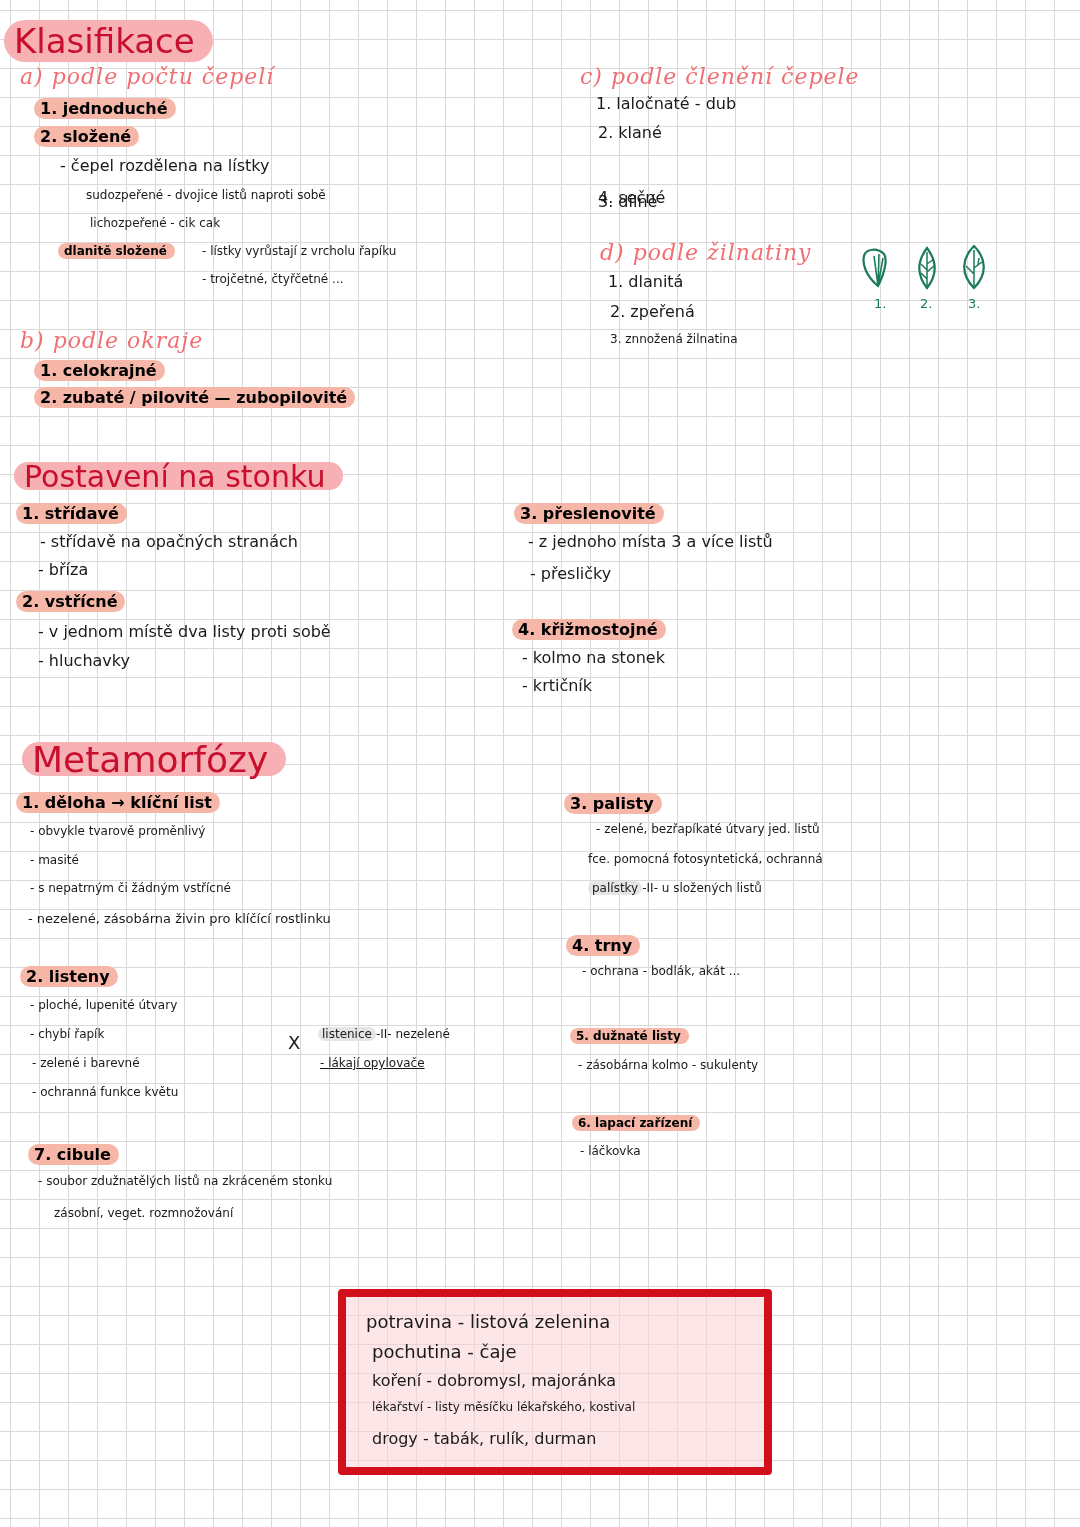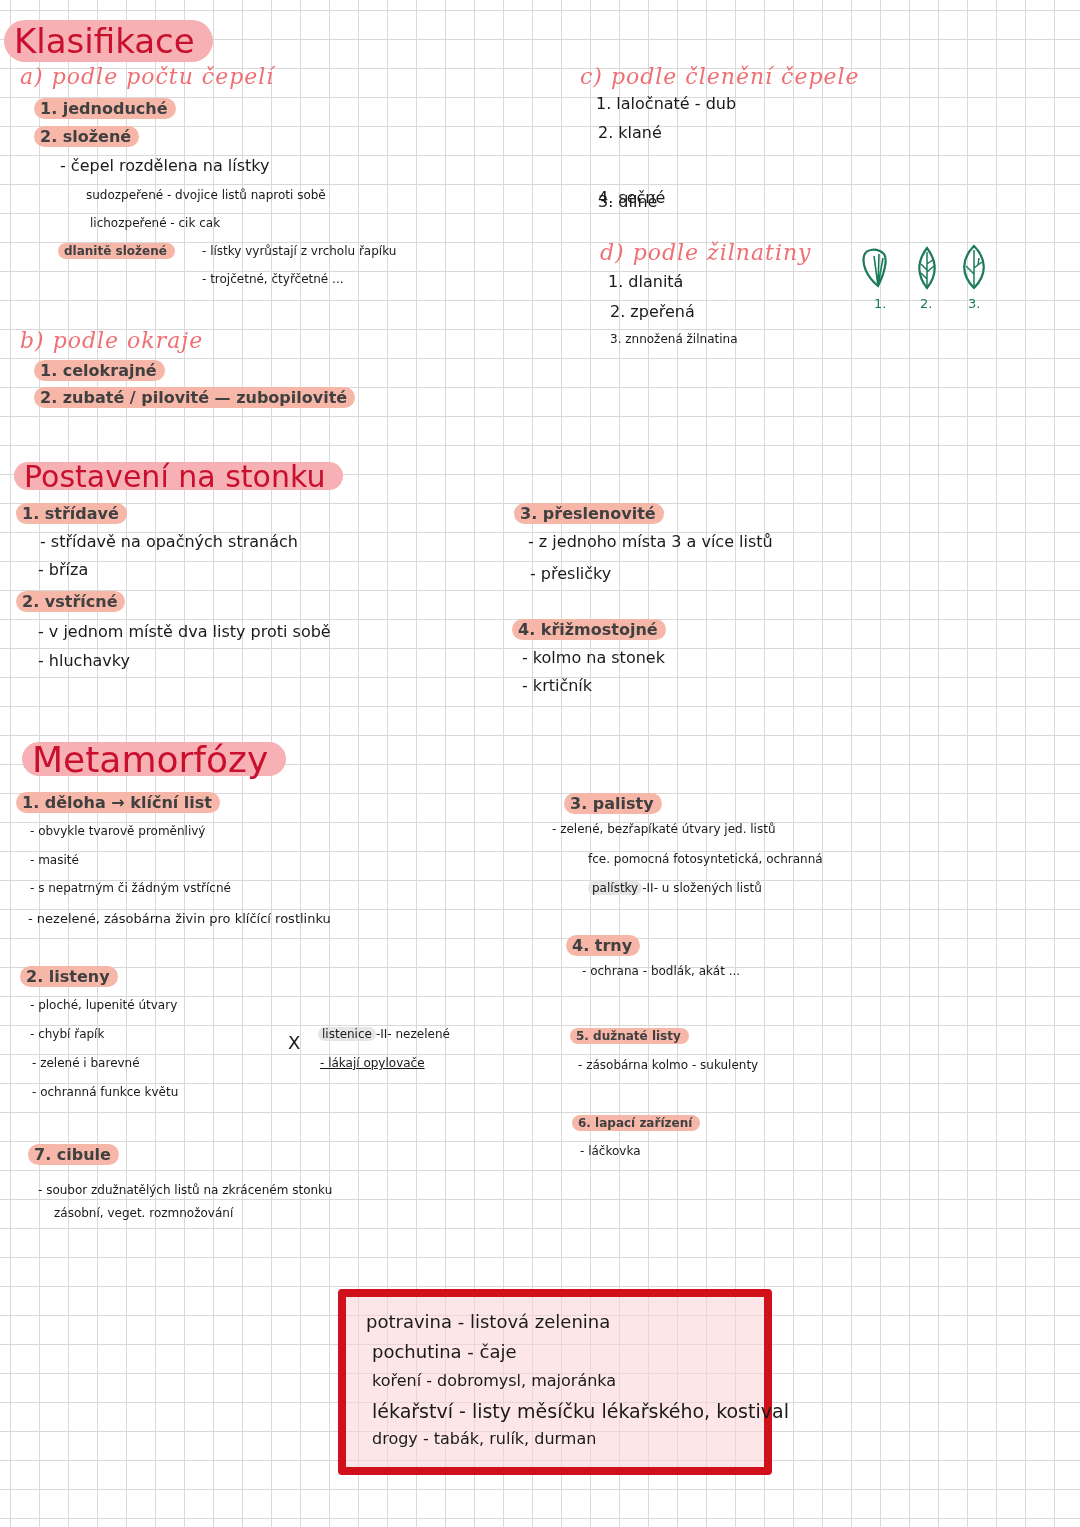--- a/index.html
+++ b/index.html
@@ -20,21 +20,21 @@
     padding: 0 18px 0 10px; border-radius: 22px; background: #f7b0b3;
     line-height: 1;
   }
   .title-lg { font-size: 34px; }
   .sub {
     font-family: "DejaVu Serif", serif; font-style: italic; color: #ef6f73;
     font-size: 22px; letter-spacing: 1px;
   }
   .hl {
     background: #f6b7a8; border-radius: 12px; padding: 1px 8px 1px 6px;
-    font-size: 16px; font-weight: 600; color: #404040;
+    font-size: 16px; font-weight: 600; color: #000000;
   }
   .line { font-size: 16px; color: #1a1a1a; }
   .small { font-size: 12px; }
   .leaf-fig { color: #1a7a5a; font-size: 13px; }
   .box {
     position: absolute; left: 338px; top: 1289px; width: 418px; height: 170px;
     border: 8px solid #d0111c; border-radius: 4px; background: rgba(250, 210, 212, 0.55);
   }
   .box .row { position: absolute; left: 20px; font-size: 18px; white-space: nowrap; color: #1a1a1a; }
   .inline-hl { background: #e5e5e5; border-radius: 10px; padding: 0 4px; }
@@ -116,38 +116,38 @@
 <div class="abs line small" style="left:30px;top:1027px;">- chybí řapík</div>
 <div class="abs line small" style="left:32px;top:1056px;">- zelené i barevné</div>
 <div class="abs line small" style="left:32px;top:1085px;">- ochranná funkce květu</div>
 <div class="abs line" style="left:288px;top:1032px;font-size:18px;">X</div>
 <div class="abs line small" style="left:318px;top:1027px;">
   <span class="inline-hl">listenice</span><span>-II- nezelené</span>
 </div>
 <div class="abs line small" style="left:320px;top:1056px;text-decoration:underline;">- lákají opylovače</div>
 
 <div class="abs hl" style="left:28px;top:1144px;">7. cibule</div>
-<div class="abs line small" style="left:38px;top:1174px;margin-top:9px;">- soubor zdužnatělých listů na zkráceném stonku</div>
+<div class="abs line small" style="left:38px;top:1174px;">- soubor zdužnatělých listů na zkráceném stonku</div>
 <div class="abs line small" style="left:54px;top:1206px;">zásobní, veget. rozmnožování</div>
 
 <div class="abs hl" style="left:564px;top:793px;">3. palisty</div>
-<div class="abs line small" style="left:552px;top:822px;">- zelené, bezřapíkaté útvary jed. listů</div>
+<div class="abs line small" style="left:596px;top:822px;">- zelené, bezřapíkaté útvary jed. listů</div>
 <div class="abs line small" style="left:588px;top:852px;">fce. pomocná fotosyntetická, ochranná</div>
 <div class="abs line small" style="left:588px;top:881px;">
   <span class="inline-hl">palístky</span><span>-II- u složených listů</span>
 </div>
 
 <div class="abs hl" style="left:566px;top:935px;">4. trny</div>
 <div class="abs line small" style="left:582px;top:964px;">- ochrana - bodlák, akát ...</div>
 
 <div class="abs hl small" style="left:570px;top:1028px;">5. dužnaté listy</div>
 <div class="abs line small" style="left:578px;top:1058px;">- zásobárna kolmo - sukulenty</div>
 
 <div class="abs hl small" style="left:572px;top:1115px;">6. lapací zařízení</div>
 <div class="abs line small" style="left:580px;top:1144px;">- láčkovka</div>
 
 <div class="box">
   <div class="row" style="top:14px;">potravina - listová zelenina</div>
   <div class="row" style="top:44px;left:26px;">pochutina - čaje</div>
   <div class="row" style="top:74px;left:26px;font-size:16px;">koření - dobromysl, majoránka</div>
-  <div class="row" style="top:103px;left:26px;font-size:19px;">lékařství - listy měsíčku lékařského, kostival</div>
+  <div class="row" style="top:103px;left:26px;font-size:12px;">lékařství - listy měsíčku lékařského, kostival</div>
   <div class="row" style="top:132px;left:26px;font-size:16px;">drogy - tabák, rulík, durman</div>
 </div>
 
 </body></html>

